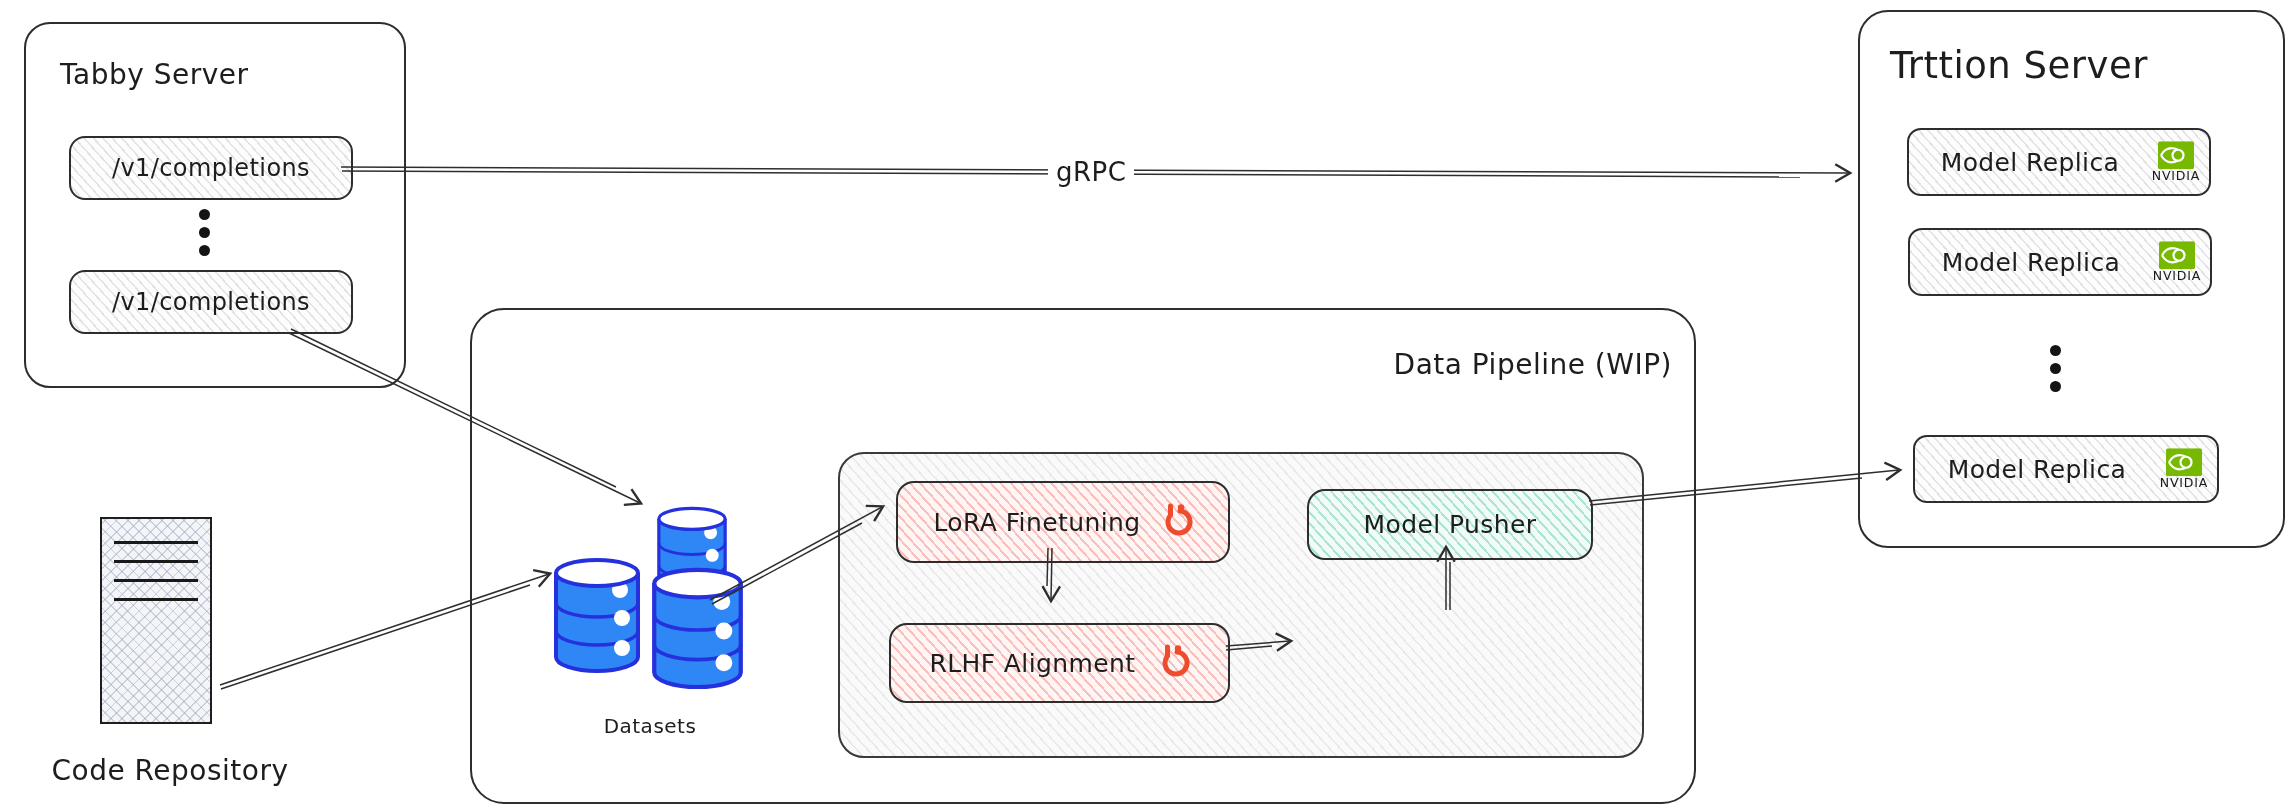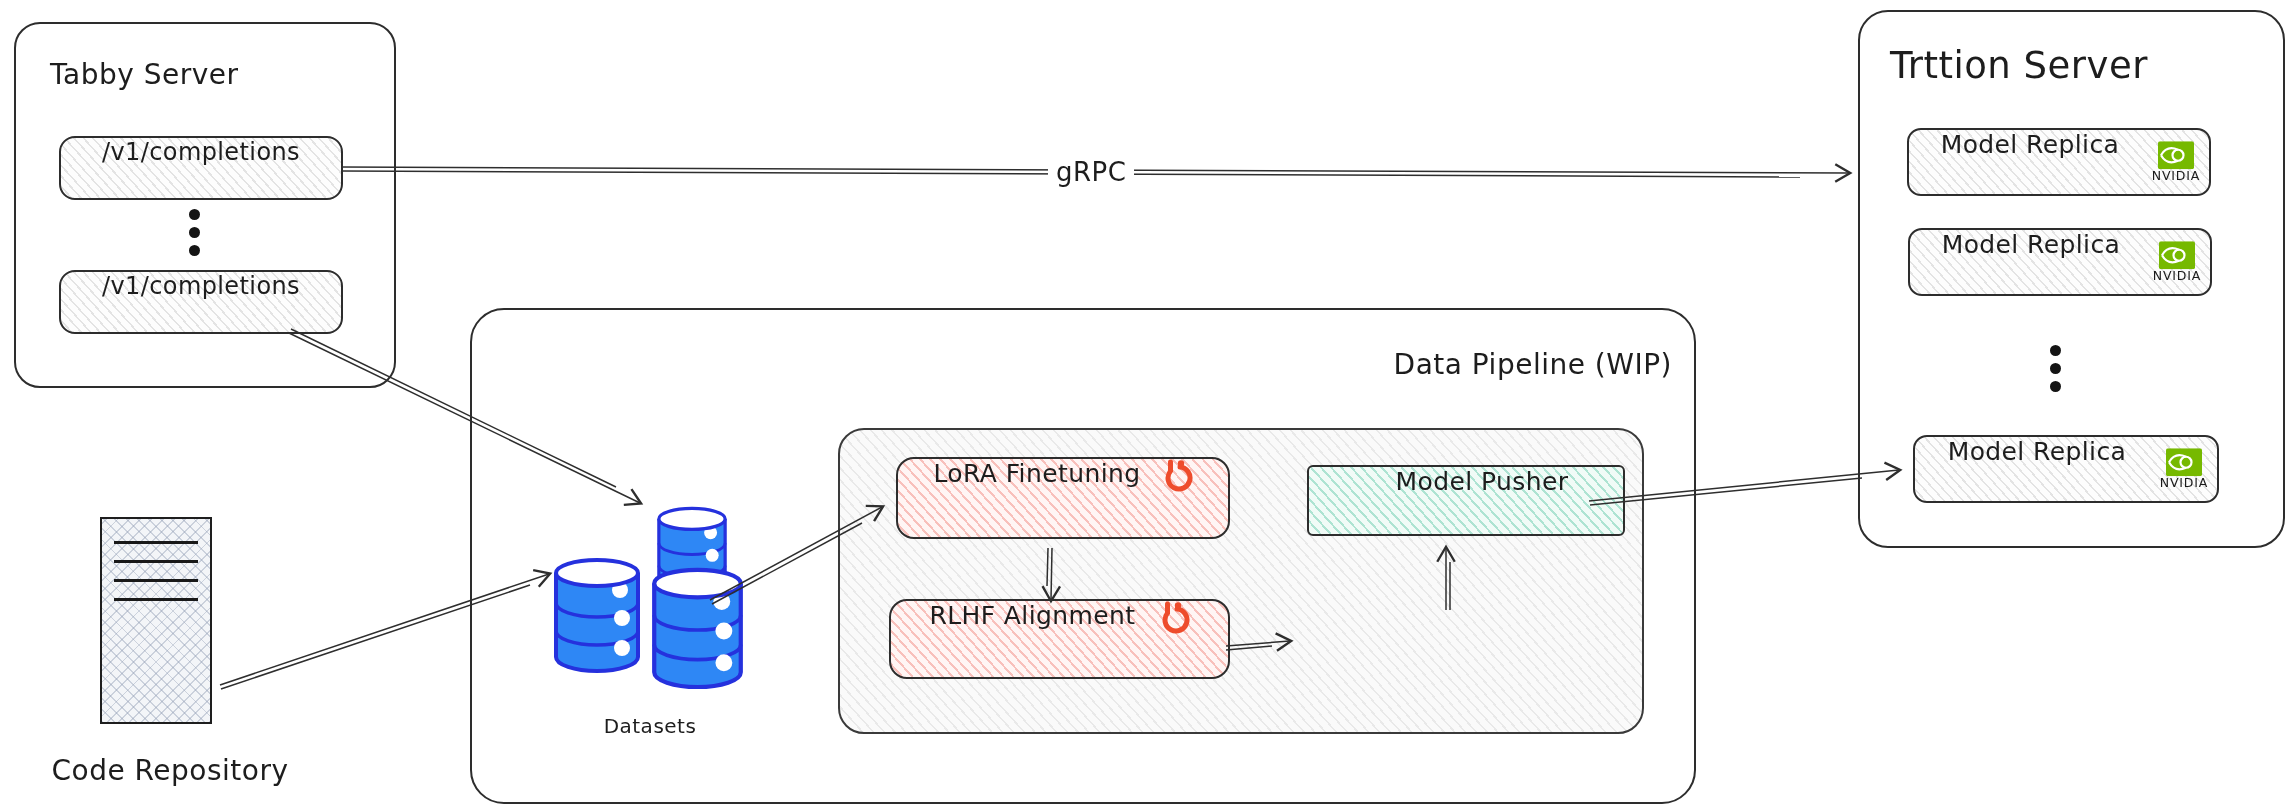--- a/index.html
+++ b/index.html
@@ -3,39 +3,38 @@
 <meta charset="utf-8">
 <style>
   html,body{margin:0;padding:0;background:#fff;}
   .canvas{
     position:relative;width:2293px;height:811px;overflow:hidden;
     font-family:"DejaVu Sans",sans-serif;color:#1d1d1d;background:#fff;
   }
   .box{position:absolute;background:#fff;border:2.4px solid #2d2d2d;}
   .box-title{position:absolute;white-space:nowrap;font-weight:500;letter-spacing:.5px;}
   .pill{
-    position:absolute;border:2.2px solid #2d2d2d;display:flex;align-items:flex-start;justify-content:center;
+    position:absolute;border:2.2px solid #2d2d2d;display:flex;align-items:center;justify-content:center;
     white-space:nowrap;letter-spacing:.4px;
   }
   .hatch-gray{
     border-radius:16px;
     background:repeating-linear-gradient(48deg, rgba(125,125,125,.20) 0 1.6px, rgba(0,0,0,0) 1.6px 7px), #fdfdfd;
   }
   .hatch-faint{
     border-radius:16px;
     background:repeating-linear-gradient(48deg, rgba(140,140,140,.13) 0 1.4px, rgba(0,0,0,0) 1.4px 8px), #fcfcfc;
   }
   .hatch-red{
     border-radius:18px;
     background:repeating-linear-gradient(48deg, rgba(235,90,78,.34) 0 2px, rgba(0,0,0,0) 2px 7.5px), #fff5f4;
   }
   .hatch-teal{
-    border-radius:6px;
+    border-radius:18px;
     background:repeating-linear-gradient(48deg, rgba(32,178,133,.32) 0 2px, rgba(0,0,0,0) 2px 7.5px), #f1fbf7;
-    padding-left:32px;
   }
   .panel{
     position:absolute;border:2px solid #3a3a3a;border-radius:26px;
     background:repeating-linear-gradient(48deg, rgba(135,135,135,.15) 0 1.6px, rgba(0,0,0,0) 1.6px 8px), #fafafa;
   }
   .crosshatch{
     position:absolute;border:2.4px solid #1e1e1e;
     background:
       repeating-linear-gradient(45deg, rgba(148,160,182,.42) 0 1.3px, rgba(0,0,0,0) 1.3px 8px),
       repeating-linear-gradient(-45deg, rgba(148,160,182,.42) 0 1.3px, rgba(0,0,0,0) 1.3px 8px),
@@ -56,21 +55,21 @@
   }
   .gpu-name{font-size:12.5px;font-weight:normal;letter-spacing:.8px;color:#1a1a1a;margin-top:1px;}
   .overlay{position:absolute;left:0;top:0;z-index:20;pointer-events:none;}
   .replica-label{padding-right:58px;}
 </style>
 </head>
 <body>
 
 <div class="canvas">
 
-  <div class="box" style="left:14px;top:22px;width:378px;height:362px;border-radius:26px;">
+  <div class="box" style="left:24px;top:22px;width:378px;height:362px;border-radius:26px;">
     <div class="box-title" style="left:34px;top:34px;font-size:28px;">Tabby Server</div>
     <div class="pill hatch-gray" style="left:43px;top:112px;width:280px;height:60px;font-size:24px;">
       <span>/v1/completions</span>
     </div>
     <div class="dots" style="left:168px;top:178px;width:20px;">
       <span class="dot"></span>
         <span class="dot"></span>
         <span class="dot"></span>
     </div>
     <div class="pill hatch-gray" style="left:43px;top:246px;width:280px;height:60px;font-size:24px;">
@@ -129,21 +128,21 @@
           </g>
         </svg>
         <span class="gpu-name">NVIDIA</span>
       </span>
     </div>
   </div>
 
   <div class="box" style="left:470px;top:308px;width:1222px;height:492px;border-radius:34px;border-width:2.2px;">
     <div class="box-title" style="right:22px;top:38px;font-size:28px;">Data Pipeline (WIP)</div>
 
-    <div class="panel" style="left:366px;top:118px;width:802px;height:302px;">
+    <div class="panel" style="left:366px;top:142px;width:802px;height:302px;">
 
       <div class="pill hatch-red" style="left:56px;top:27px;width:330px;height:78px;font-size:25px;gap:16px;">
         <span class="stage-text">LoRA Finetuning</span>
         <svg width="36" height="38" viewBox="0 0 36 38">
           <path d="M13.5 3 L13.5 12 A 11 11 0 1 0 23 8" fill="none" stroke="#ee4c2c" stroke-width="5" stroke-linecap="round"></path>
           <circle cx="24" cy="4.5" r="3.2" fill="#ee4c2c"></circle>
         </svg>
       </div>
 
       <div class="pill hatch-red" style="left:49px;top:169px;width:337px;height:76px;font-size:25px;gap:18px;">

